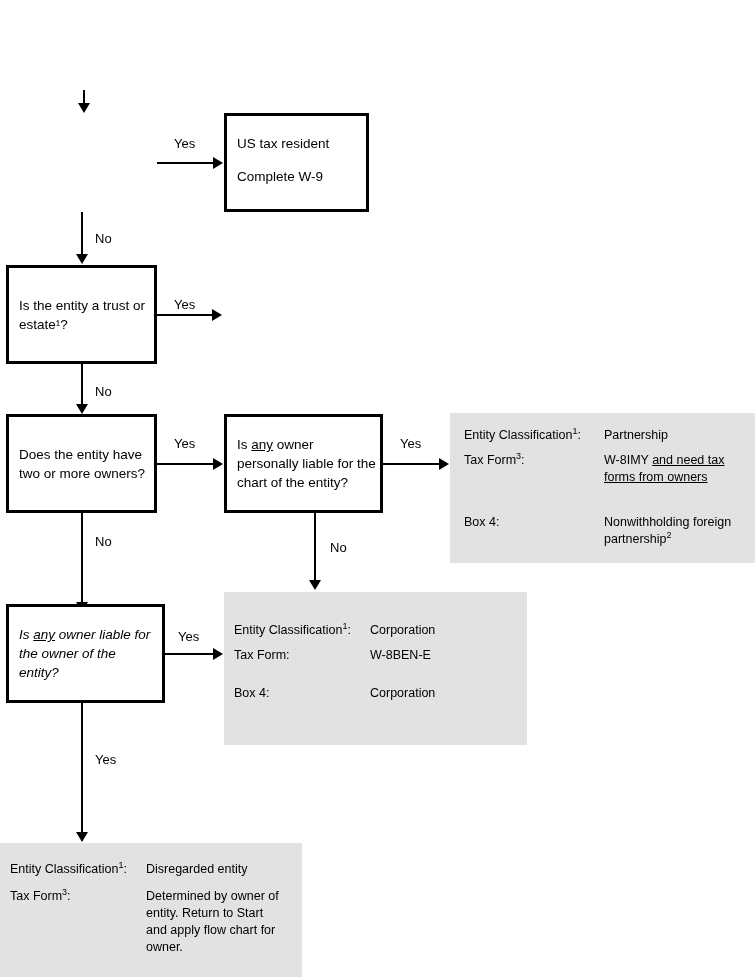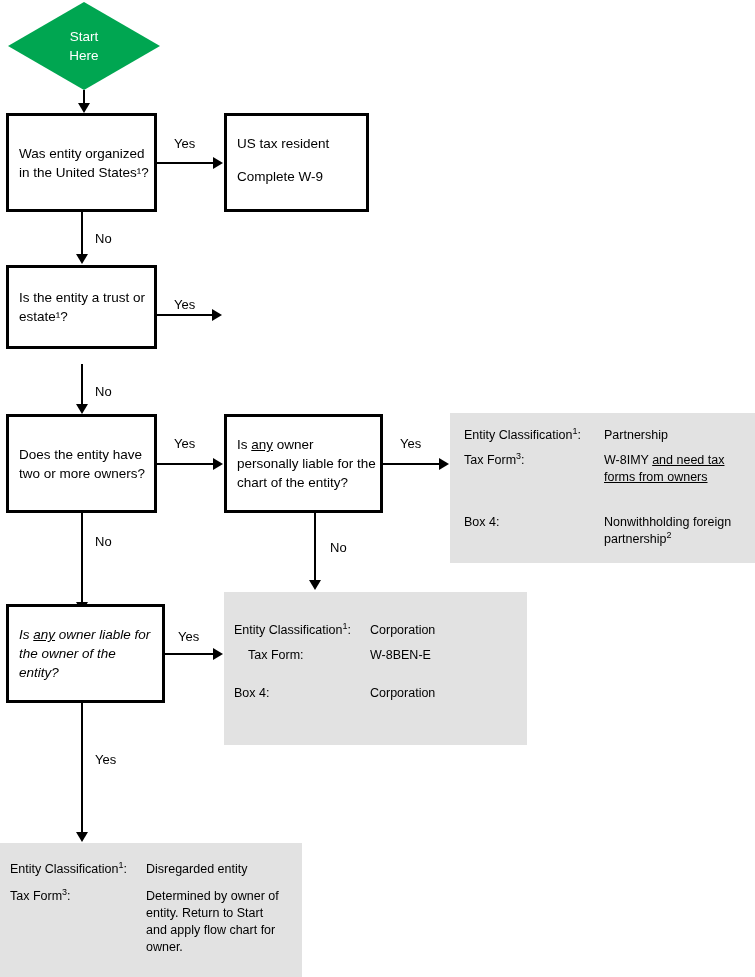--- a/index.html
+++ b/index.html
@@ -120,56 +120,41 @@
     line-height: 15px;
     color: #000000;
     white-space: nowrap;
   }
 </style>
 </head>
 <body>
 
 <div id="canvas">
 
-  <div class="diamond" style="left:8px; top:2px; width:152px; height:88px;">
-    <svg class="shape" viewBox="0 0 152 88" preserveAspectRatio="none">
-      <polygon points="76,0 152,44 76,88 0,44" fill="#00A651"></polygon>
-    </svg>
-    <div class="label">
-      <span class="line">Start</span>
-      <span class="line">Here</span>
-    </div>
-  </div>
 
   <div class="vline-conn" style="left:83px; top:90px; height:14px;"></div>
   <div class="arrow-down" style="left:78px; top:103px;"></div>
 
-  <div class="node" style="left:6px; top:113px; width:151px; height:99px;">
-    <div class="node-text">
-      <span class="line">Was entity organized</span>
-      <span class="line">in the United States¹?</span>
-    </div>
-  </div>
 
   <div class="hline-conn" style="left:157px; top:162px; width:57px;"></div>
   <div class="arrow-right" style="left:213px; top:157px;"></div>
   <div class="edge-label" style="left:174px; top:136px;">Yes</div>
 
   <div class="node spaced" style="left:224px; top:113px; width:145px; height:99px;">
     <div class="node-text">
       <span class="line">US tax resident</span>
       <span class="line">Complete W-9</span>
     </div>
   </div>
 
   <div class="vline-conn" style="left:81px; top:212px; height:42px;"></div>
   <div class="arrow-down" style="left:76px; top:254px;"></div>
   <div class="edge-label" style="left:95px; top:231px;">No</div>
 
-  <div class="node" style="left:6px; top:265px; width:151px; height:84px;">
+  <div class="node" style="left:6px; top:265px; width:151px; height:99px;">
     <div class="node-text">
       <span class="line">Is the entity a trust or</span>
       <span class="line">estate¹?</span>
     </div>
   </div>
 
   <div class="hline-conn" style="left:157px; top:314px; width:56px;"></div>
   <div class="arrow-right" style="left:212px; top:309px;"></div>
   <div class="edge-label" style="left:174px; top:297px;">Yes</div>
 
@@ -253,21 +238,21 @@
   <div class="panel" style="left:224px; top:592px; width:303px; height:153px;">
     <div class="panel-rows" style="top:30px;">
 
       <div class="panel-row" style="height:25px; padding-left:10px;">
         <span class="rlabel"><span>Entity Classification</span><sup>1</sup><span>:</span></span>
         <span class="rvalue" style="left:146px;">
           <span class="vline">Corporation</span>
         </span>
       </div>
 
-      <div class="panel-row" style="height:25px; padding-left:24px;">
+      <div class="panel-row" style="height:25px; padding-left:10px;">
         <span class="rlabel"><span>Tax Form</span><span>:</span></span>
         <span class="rvalue" style="left:146px;">
           <span class="vline">W-8BEN-E</span>
         </span>
       </div>
 
       <div class="panel-row" style="height:25px; padding-left:10px; margin-top:13px;">
         <span class="rlabel"><span>Box 4</span><span>:</span></span>
         <span class="rvalue" style="left:146px;">
           <span class="vline">Corporation</span>

